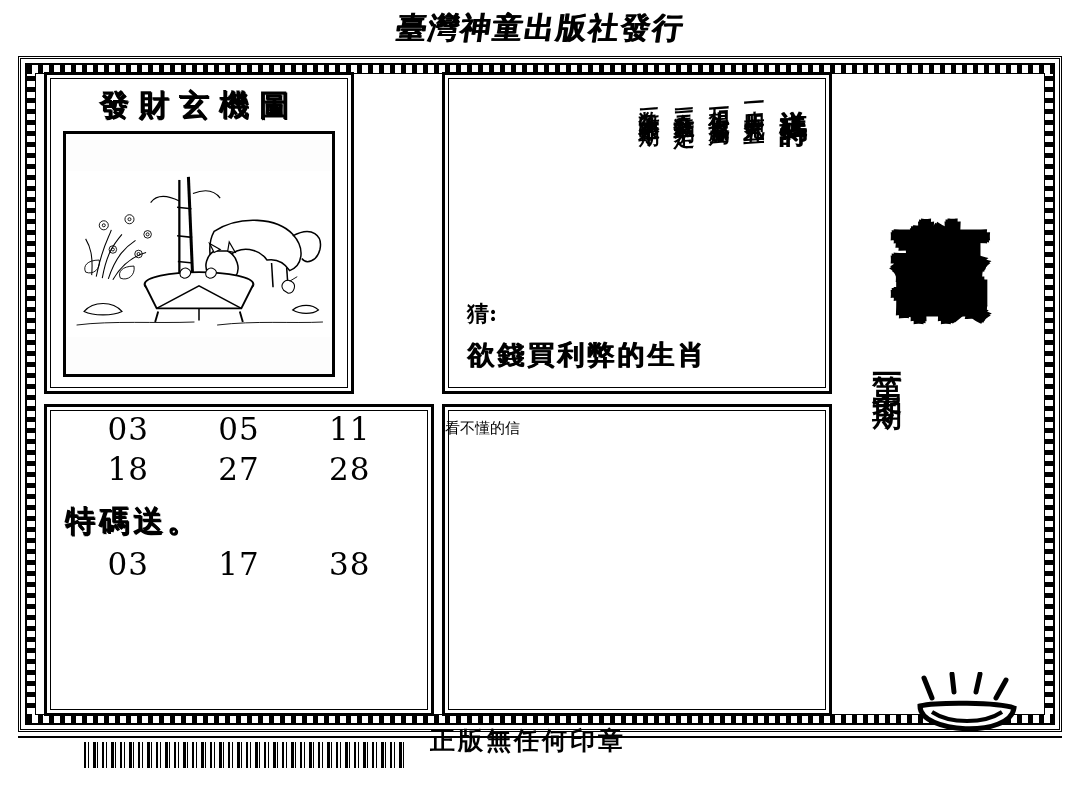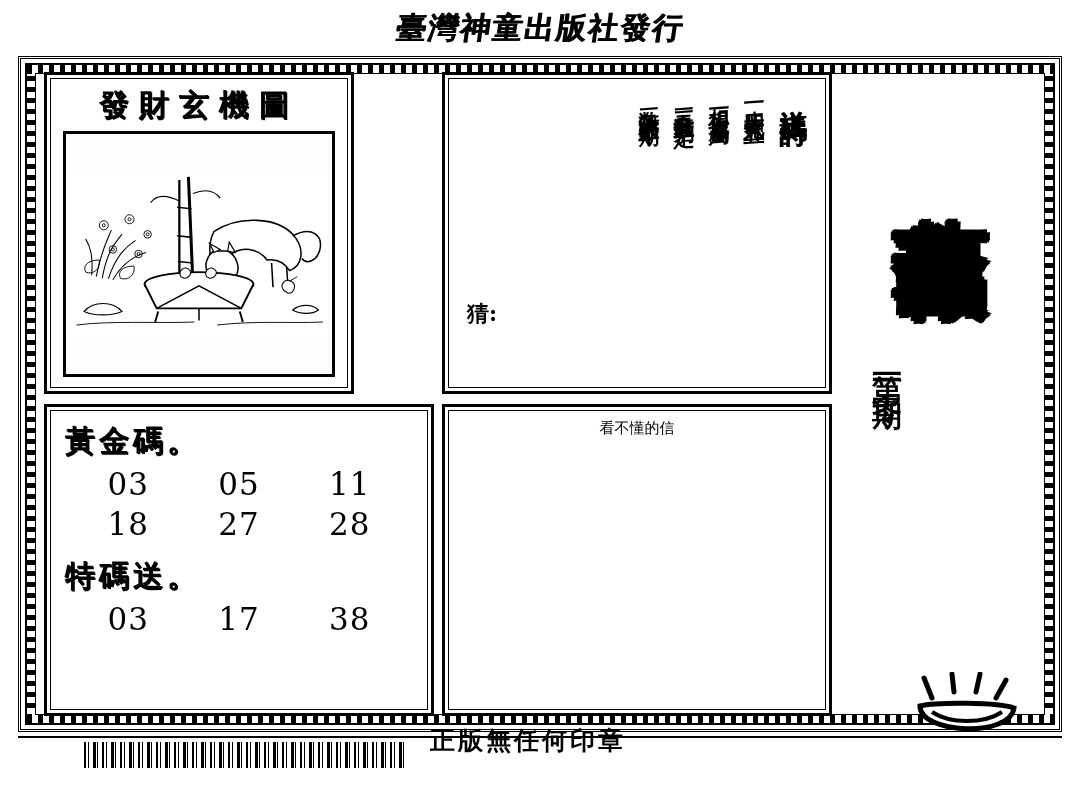--- a/index.html
+++ b/index.html
@@ -196,21 +196,20 @@
   .num-row span { width: 78px; text-align: center; }
 
   
   #box-story {
     left: 406px;
     top: 332px;
     width: 390px;
     height: 312px;
   }
   .story-title {
-    text-align: center;
     font-family: "DejaVu Sans", sans-serif;
     font-size: 15px;
     margin-top: 12px;
   }
   .story-body {
     margin: 18px 14px 0 14px;
     font-family: "DejaVu Sans", sans-serif;
     font-size: 15px;
     line-height: 1.75;
     text-align: justify;
@@ -371,24 +370,24 @@
 
   <div class="box" id="box-poem">
     <div class="poem-title">送碼詩：</div>
     <div class="poem-cols">
       <div class="poem-line">三数防本在本期</div>
       <div class="poem-line">三三合数豆豹定</div>
       <div class="poem-line">相得一七赢金局</div>
       <div class="poem-line">一步四六见五五</div>
     </div>
     <div class="riddle-label">猜:</div>
+    <div class="riddle-text">欲錢買利弊的生肖</div>
   </div>
 
   <div class="box" id="box-numbers">
-    <div class="num-heading">黃金碼。</div>
     <div class="num-row">
       <span>03</span>
       <span>05</span>
       <span>11</span>
     </div>
     <div class="num-row">
       <span>18</span>
       <span>27</span>
       <span>28</span>
     </div>

